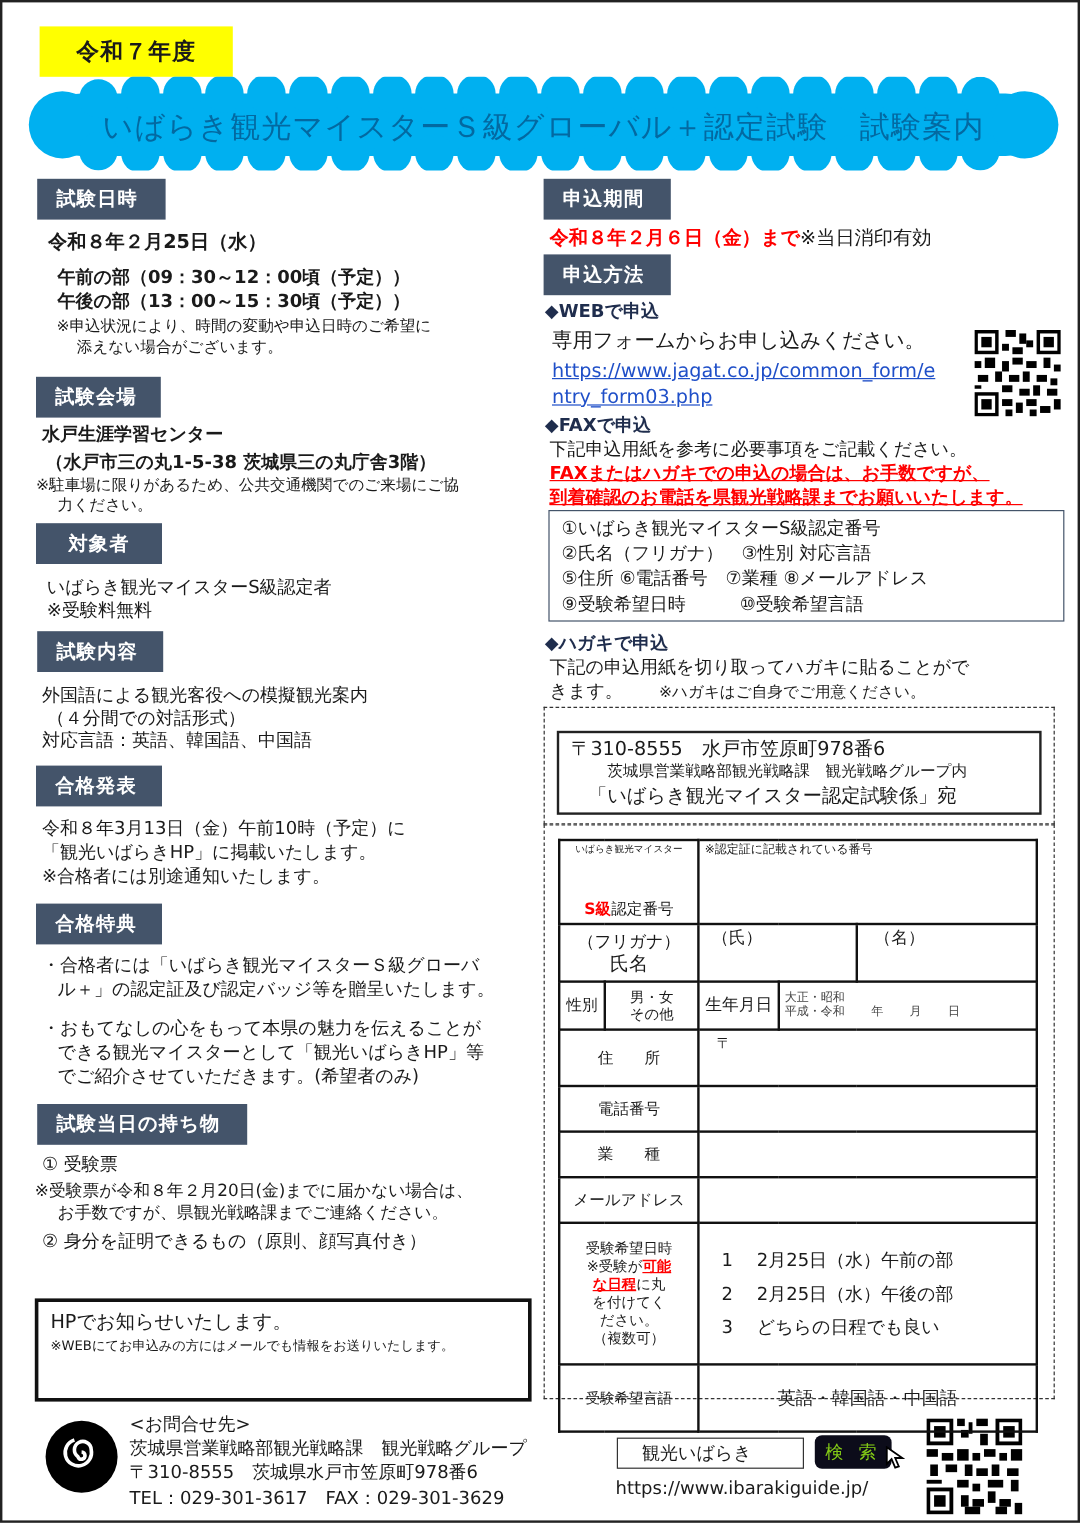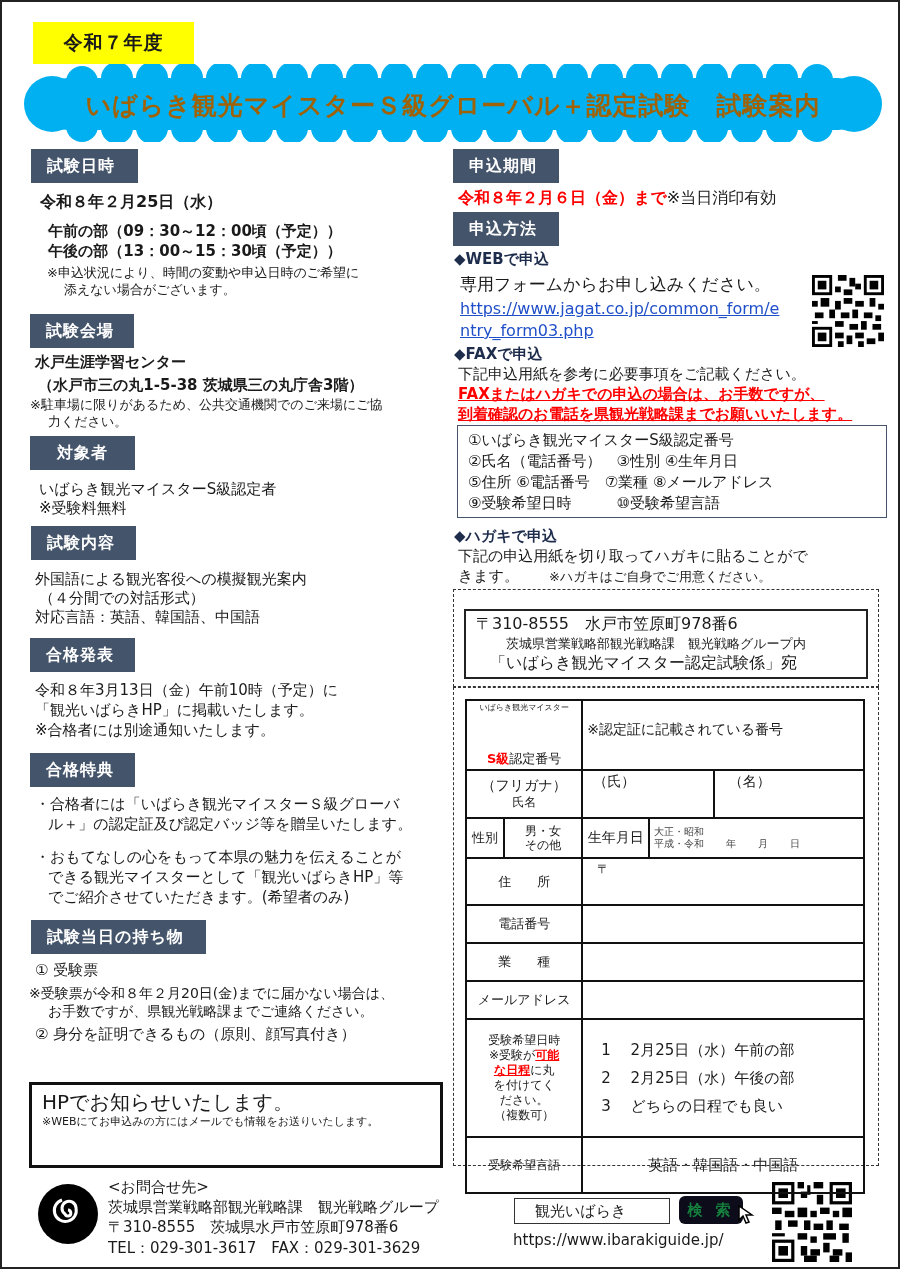--- a/index.html
+++ b/index.html
@@ -5,21 +5,21 @@
   * { box-sizing: border-box; margin: 0; padding: 0; }
   html, body { width: 900px; height: 1269px; background: #fff; }
   body { font-family: "DejaVu Sans", "Liberation Sans", sans-serif; color: #1a1a1a; position: relative; overflow: hidden; }
   .page { position: absolute; left: 0; top: 0; width: 900px; height: 1269px; border: 2px solid #222; }
   .abs { position: absolute; }
 
   .year-badge { left: 31px; top: 20px; width: 161px; height: 42px; background: #ffff00; font-size: 19px; font-weight: bold; display: flex; align-items: center; justify-content: center; letter-spacing: 1px; }
 
   .cloud { left: 20px; top: 62px; width: 862px; height: 78px; }
   .cloud svg { position: absolute; left: 0; top: 0; }
-  .cloud-title { position: absolute; left: 0; top: 0; width: 100%; height: 100%; display: flex; align-items: center; justify-content: center; color: #a16207; font-size: 25px; font-weight: bold; letter-spacing: 1px; padding-top: 4px; }
+  .cloud-title { position: absolute; left: 0; top: 0; width: 100%; height: 100%; display: flex; align-items: center; justify-content: center; color: #0369a1; font-size: 25px; font-weight: normal; letter-spacing: 1px; padding-top: 4px; }
 
   .sec-head { background: #44546a; color: #fff; font-weight: bold; font-size: 16px; height: 34px; display: flex; align-items: center; padding: 0 16px; letter-spacing: 1px; }
 
   .txt { font-size: 15px; line-height: 20px; white-space: nowrap; }
   .txt-s { font-size: 13px; line-height: 17px; white-space: nowrap; }
   .bold { font-weight: bold; }
   .red { color: #ff0000; }
   .link { color: #1f4fc8; text-decoration: underline; }
 
   .qr { background: #fff; }
@@ -31,21 +31,21 @@
 
   .dash-outer { border: 1.5px dashed #333; }
   .addr-box { left: 462px; top: 607px; width: 404px; height: 70px; border: 2px solid #222; padding: 2px 10px; }
 
   table.form { border-collapse: collapse; position: absolute; left: 463px; top: 697px; width: 400px; }
   table.form td { border: 2px solid #111; font-size: 13px; padding: 2px 4px; vertical-align: middle; }
   .c { text-align: center; }
 
   .logo { left: 33px; top: 1177px; width: 66px; height: 66px; }
   .search-input { left: 512px; top: 1196px; width: 156px; height: 26px; border: 1.5px solid #333; font-size: 15px; display: flex; align-items: center; padding-left: 20px; }
-  .search-btn { left: 677px; top: 1194px; width: 64px; height: 28px; background: #0c0c1a; color: #15803d; border-radius: 6px; font-size: 15px; font-weight: bold; display: flex; align-items: center; justify-content: center; letter-spacing: 4px; }
+  .search-btn { left: 677px; top: 1194px; width: 64px; height: 28px; background: #0c0c1a; color: #84cc16; border-radius: 6px; font-size: 15px; font-weight: normal; display: flex; align-items: center; justify-content: center; letter-spacing: 4px; }
 </style>
 </head>
 <body>
 
 <div class="page">
 
   <div class="abs year-badge">令和７年度</div>
 
   <div class="abs cloud">
     <svg width="862" height="78" viewBox="0 0 862 78">
@@ -136,21 +136,21 @@
   <div class="abs txt" style="left:46px;top:865px;">できる観光マイスターとして「観光いばらきHP」等</div>
   <div class="abs txt" style="left:46px;top:885px;">でご紹介させていただきます。(希望者のみ)</div>
 
   <div class="abs sec-head" style="left:29px;top:918px;width:175px;">試験当日の持ち物</div>
   <div class="abs txt" style="left:33px;top:958px;">① 受験票</div>
   <div class="abs txt-s" style="left:27px;top:983px;font-size:14px;">※受験票が令和８年２月20日(金)までに届かない場合は、</div>
   <div class="abs txt-s" style="left:46px;top:1001px;font-size:14px;">お手数ですが、県観光戦略課までご連絡ください。</div>
   <div class="abs txt" style="left:33px;top:1022px;">② 身分を証明できるもの（原則、顔写真付き）</div>
 
   <div class="abs notice-box">
-    <div class="txt" style="font-size:20px;line-height:22px;">HPでお知らせいたします。</div>
+    <div class="txt" style="font-size:16px;line-height:22px;">HPでお知らせいたします。</div>
     <div class="txt-s" style="font-size:11px;line-height:18px;">※WEBにてお申込みの方にはメールでも情報をお送りいたします。</div>
   </div>
 
   <div class="abs logo">
     <svg width="66" height="66" viewBox="0 0 66 66">
       <circle cx="33" cy="35" r="30" fill="#000"></circle>
       <path d="M33 33 m0 -2 a3 3 0 1 1 -3 4 a7 7 0 1 1 11 -6 a11 11 0 1 1 -14 -8" fill="none" stroke="#fff" stroke-width="3"></path>
     </svg>
   </div>
   <div class="abs txt" style="left:106px;top:1175px;text-align:right;">&lt;お問合せ先&gt;</div>
@@ -272,21 +272,21 @@
     </svg>
   </div>
 
   <div class="abs txt bold" style="left:452px;top:342px;color:#1f2d4d;">◆FAXで申込</div>
   <div class="abs txt" style="left:456px;top:362px;">下記申込用紙を参考に必要事項をご記載ください。</div>
   <div class="abs txt bold red" style="left:456px;top:382px;text-decoration:underline;">FAXまたはハガキでの申込の場合は、お手数ですが、</div>
   <div class="abs txt bold red" style="left:456px;top:402px;text-decoration:underline;">到着確認のお電話を県観光戦略課までお願いいたします。</div>
 
   <div class="abs fax-items">
     <div class="txt" style="line-height:21px;">①いばらき観光マイスターS級認定番号</div>
-    <div class="txt" style="line-height:21px;">②氏名（電話番号）　③性別 ④生年月日</div>
+    <div class="txt" style="line-height:21px;">②氏名（フリガナ）　③性別 対応言語</div>
     <div class="txt" style="line-height:21px;">⑤住所 ⑥電話番号　⑦業種 ⑧メールアドレス</div>
     <div class="txt" style="line-height:21px;">⑨受験希望日時　　　⑩受験希望言語</div>
   </div>
 
   <div class="abs txt bold" style="left:452px;top:524px;color:#1f2d4d;">◆ハガキで申込</div>
   <div class="abs txt" style="left:456px;top:544px;">下記の申込用紙を切り取ってハガキに貼ることがで</div>
   <div class="abs txt" style="left:456px;top:564px;">
     <span>きます。</span><span class="txt-s" style="margin-left:30px;">※ハガキはご自身でご用意ください。</span>
   </div>
 
@@ -305,26 +305,26 @@
         <col style="width:67px">
         <col style="width:65px">
         <col style="width:151px">
       </colgroup>
     <tbody>
         <tr style="height:41px;">
       <td colspan="2" class="c">
         <div style="font-size:8px;line-height:10px;">いばらき観光マイスター</div>
         <div style="font-size:13px;line-height:16px;margin-top:38px;"><span class="red bold">S級</span><span>認定番号</span></div>
       </td>
-      <td colspan="3" style="vertical-align:top;font-size:14px;padding-top:20px;"><span>※認定証に記載されている番号</span></td>
+      <td colspan="3" style="vertical-align:top;font-size:10px;padding-top:0;"><span>※認定証に記載されている番号</span></td>
     </tr>
     <tr style="height:48px;">
       <td colspan="2" class="c" style="font-size:14px;line-height:17px;">
         <div>（フリガナ）</div>
-        <div style="font-size:12px;">氏名</div>
+        <div style="font-size:16px;">氏名</div>
       </td>
       <td colspan="2" style="vertical-align:top;font-size:14px;padding-left:10px;"><span>（氏）</span></td>
       <td style="vertical-align:top;font-size:14px;padding-left:14px;"><span>（名）</span></td>
     </tr>
     <tr style="height:40px;">
       <td class="c">性別</td>
       <td class="c" style="font-size:12px;line-height:14px;">
         <div>男・女</div>
         <div>その他</div>
       </td>

